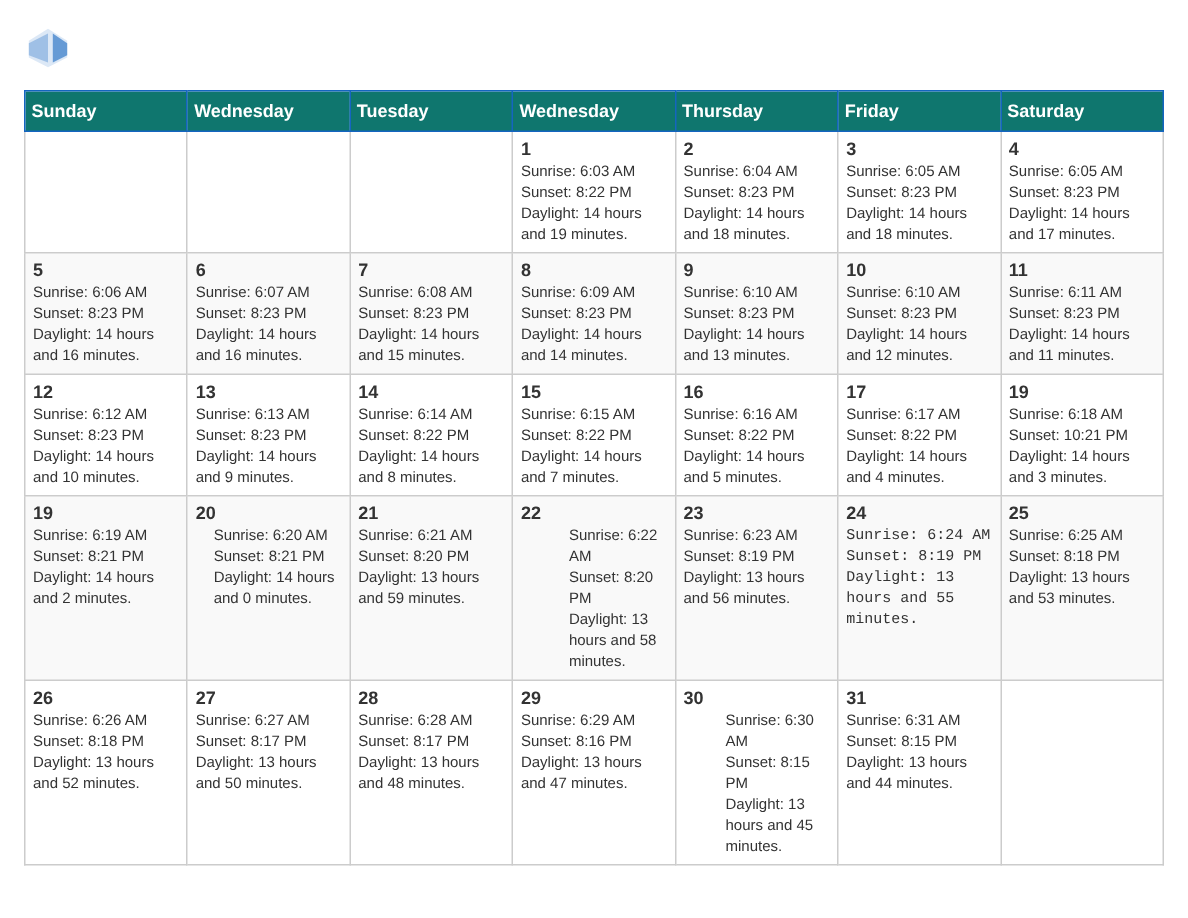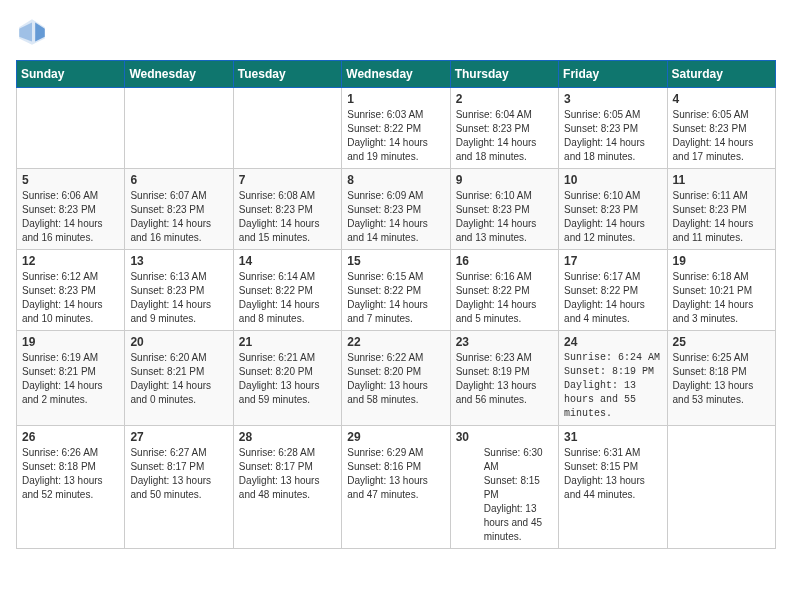--- a/index.html
+++ b/index.html
@@ -242,33 +242,33 @@
       </tr>
       <tr>
         <td>
           <span class="day-number">19</span>
           <div class="day-info" style="white-space: pre-line;">Sunrise: 6:19 AM
 Sunset: 8:21 PM
 Daylight: 14 hours and 2 minutes.</div>
         </td>
         <td>
           <span class="day-number">20</span>
-          <div class="day-info" style="white-space: pre-line;">Sunrise: 6:20 AM
+          <div class="day-info" style="white-space: pre-line; margin-left: 12px;">Sunrise: 6:20 AM
 Sunset: 8:21 PM
 Daylight: 14 hours and 0 minutes.</div>
         </td>
         <td>
           <span class="day-number">21</span>
           <div class="day-info" style="white-space: pre-line;">Sunrise: 6:21 AM
 Sunset: 8:20 PM
 Daylight: 13 hours and 59 minutes.</div>
         </td>
         <td>
           <span class="day-number">22</span>
-          <div class="day-info" style="white-space: pre-line;">Sunrise: 6:22 AM
+          <div class="day-info" style="white-space: pre-line; margin-left: 32px;">Sunrise: 6:22 AM
 Sunset: 8:20 PM
 Daylight: 13 hours and 58 minutes.</div>
         </td>
         <td>
           <span class="day-number">23</span>
           <div class="day-info" style="white-space: pre-line;">Sunrise: 6:23 AM
 Sunset: 8:19 PM
 Daylight: 13 hours and 56 minutes.</div>
         </td>
         <td>

